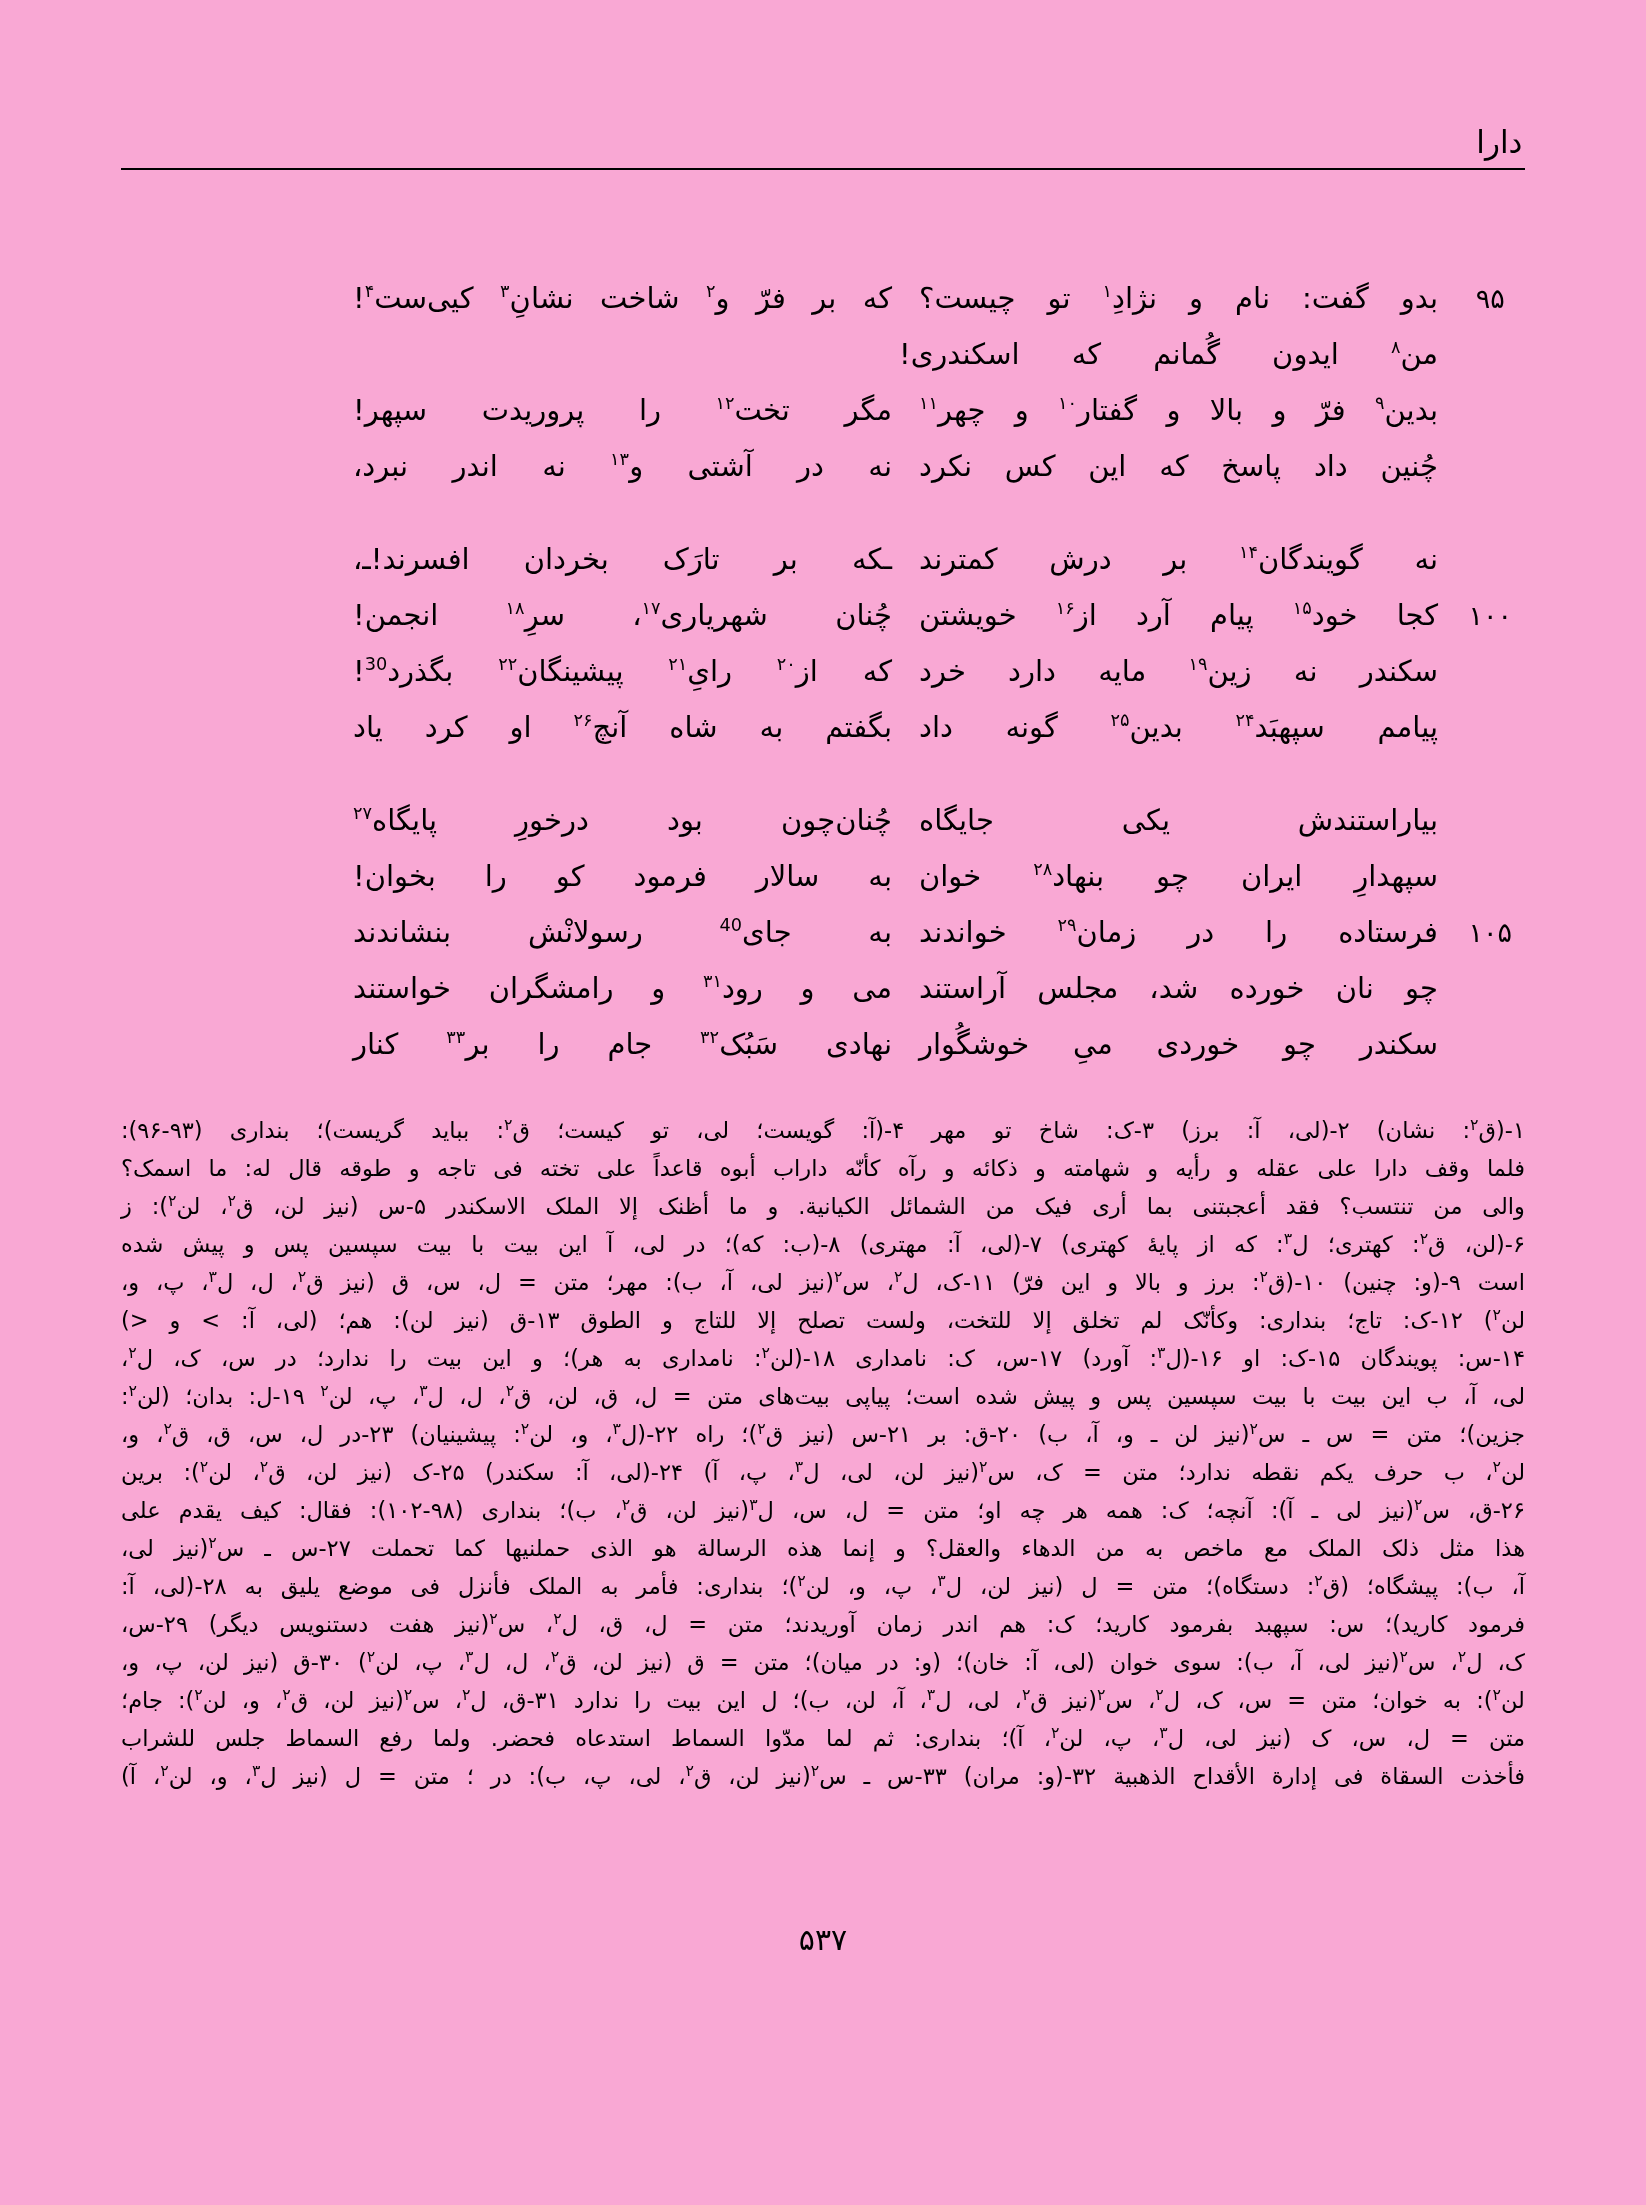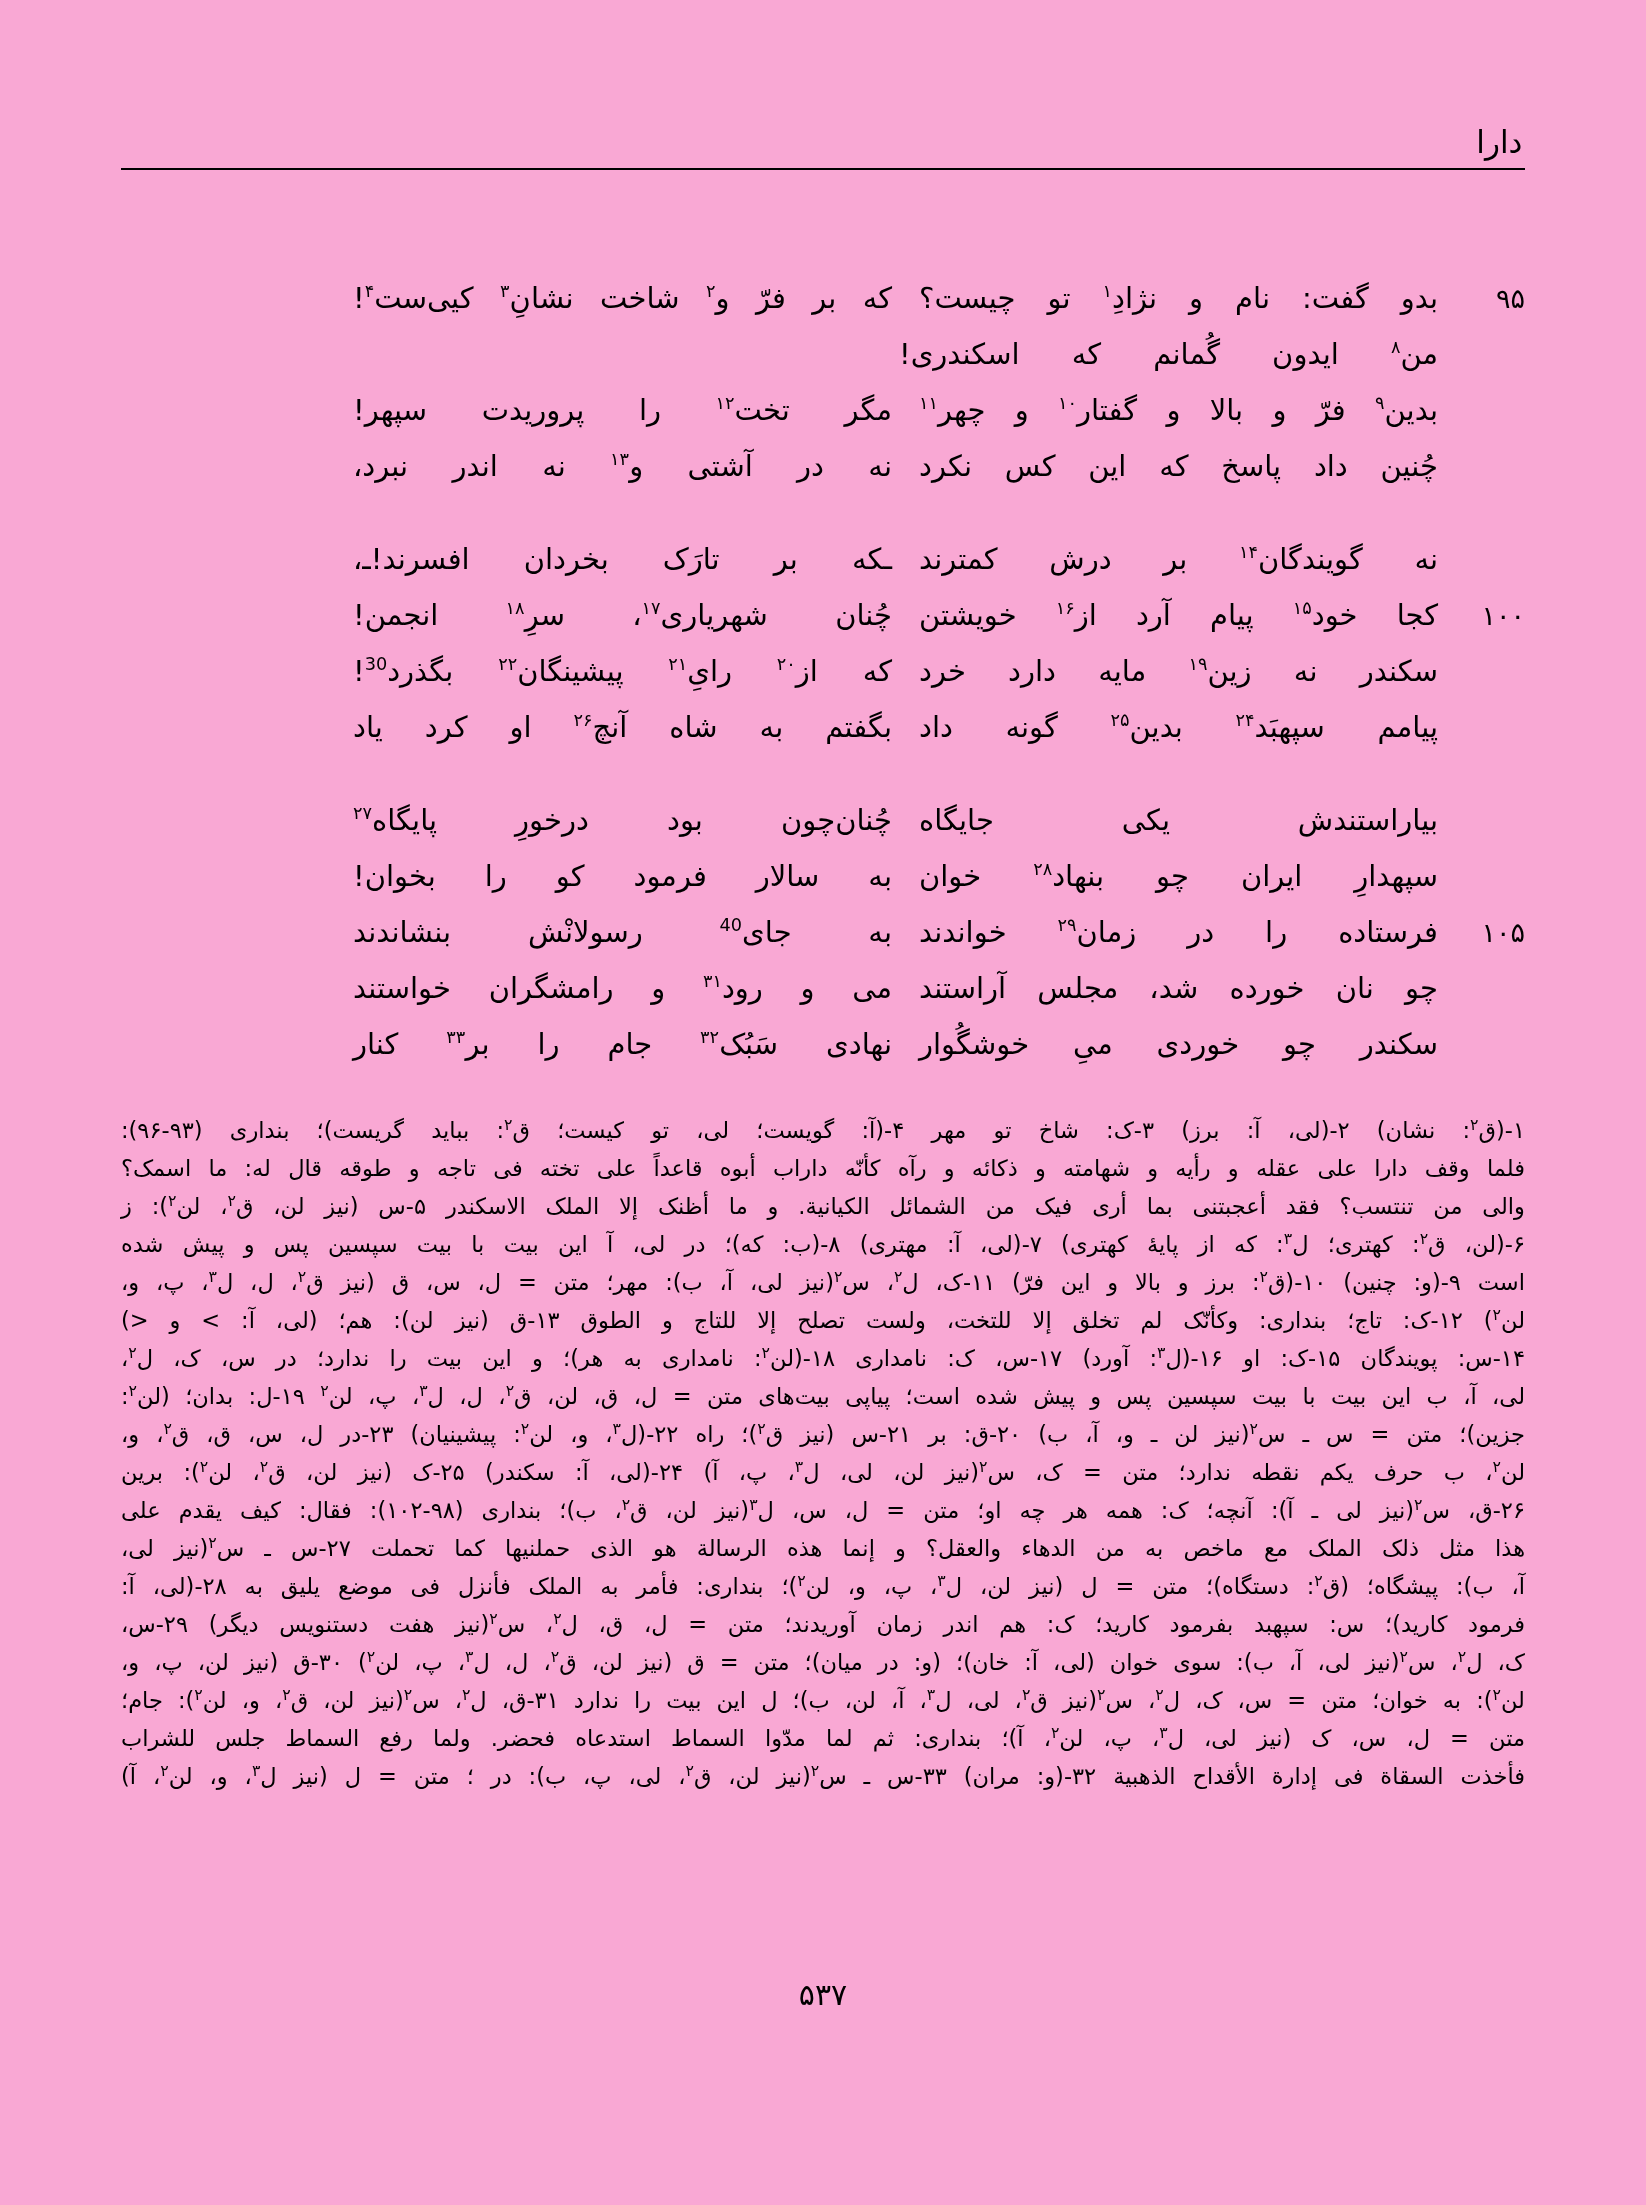--- a/index.html
+++ b/index.html
@@ -60,21 +60,21 @@
     display: flex;
     flex-direction: row;
     align-items: baseline;
     height: 56px;
     direction: rtl;
   }
   .verse-num {
     width: 87px;
     flex: 0 0 87px;
     font-size: 27px;
-    text-align: right;
+    text-align: center;
     padding-left: 17.7px;
     box-sizing: border-box;
     direction: rtl;
     white-space: nowrap;
   }
   .hemistich {
     font-size: 29px;
     direction: rtl;
     text-align: justify;
     text-align-last: justify;
@@ -123,21 +123,21 @@
   }
   .apparatus sup {
     font-size: 15.7px;
     vertical-align: super;
     line-height: 0;
   }
 
   
   .folio {
     position: absolute;
-    top: 1977px;
+    top: 1922px;
     left: 0;
     right: 0;
     text-align: center;
     font-size: 30px;
     direction: rtl;
   }
 </style>
 </head>
 <body>
 

